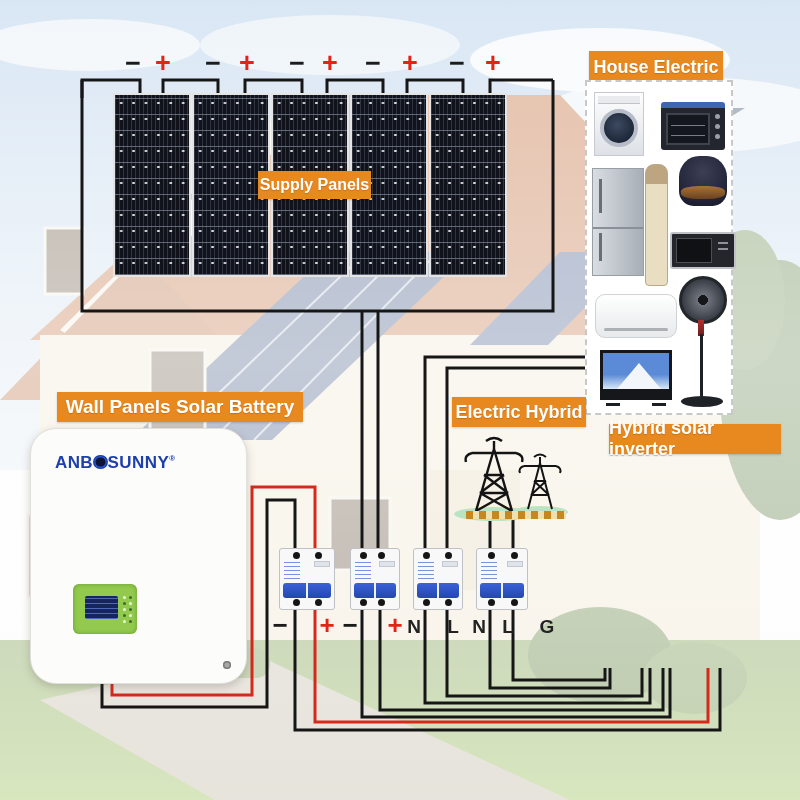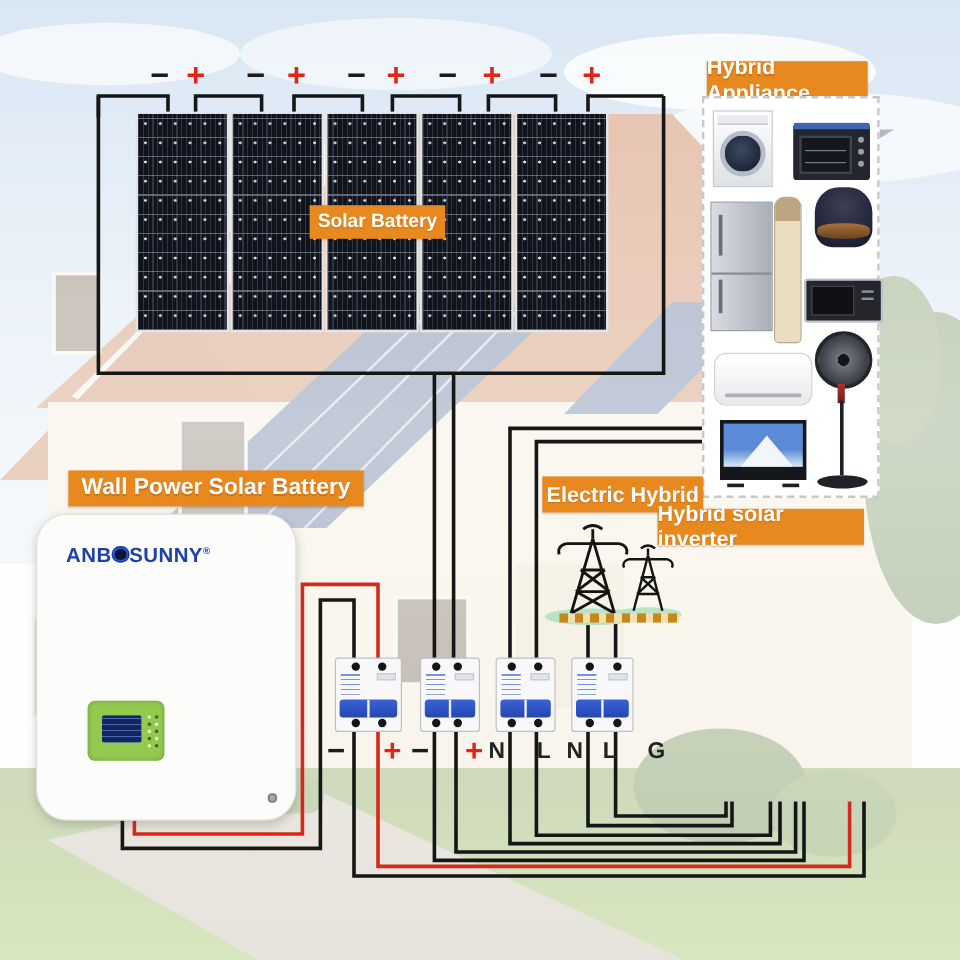--- a/index.html
+++ b/index.html
@@ -223,23 +223,23 @@
   <span class="sign pos" style="left:163px">+</span>
   <span class="sign neg" style="left:213px">−</span>
   <span class="sign pos" style="left:247px">+</span>
   <span class="sign neg" style="left:297px">−</span>
   <span class="sign pos" style="left:330px">+</span>
   <span class="sign neg" style="left:373px">−</span>
   <span class="sign pos" style="left:410px">+</span>
   <span class="sign neg" style="left:457px">−</span>
   <span class="sign pos" style="left:493px">+</span>
 
-  <div class="plate" style="left:258px;top:171px;width:113px;height:28px;font-size:16px">Solar Battery</div>
-
-  <div class="plate" style="left:589px;top:51px;width:134px;height:32px;font-size:18px">Hybrid Appliance</div>
+  <div class="plate" style="left:258px;top:171px;width:113px;height:28px;font-size:16px">Supply Panels</div>
+
+  <div class="plate" style="left:589px;top:51px;width:134px;height:32px;font-size:18px">House Electric</div>
   <div class="abs" id="app-box">
     <div class="appl washer" style="left:7px;top:10px;width:48px;height:62px">
       <div class="strip"></div>
       <div class="door"></div>
     </div>
     <div class="appl oven" style="left:74px;top:20px;width:64px;height:42px">
       <div class="win">
           <i style="top:10px"></i>
           <i style="top:20px"></i>
         </div>
@@ -289,21 +289,21 @@
       <path d="M44,14 L26,76 M44,14 L62,76 M30,58 L58,58 M34,40 L54,40 M34,40 L58,58 M54,40 L30,58 M30,58 L62,76 M58,58 L26,76"></path>
       <path d="M22,18 H66 M22,18 q-8,2 -6,9 M66,18 q8,2 6,9 M44,6 L44,14 M36,6 q8,-6 16,0"></path>
     </g>
     <g stroke="#141414" stroke-width="2" fill="none">
       <path d="M90,28 L78,74 M90,28 L102,74 M81,60 L99,60 M84,46 L96,46 M84,46 L99,60 M96,46 L81,60"></path>
       <path d="M74,31 H106 M74,31 q-6,2 -4,7 M106,31 q6,2 4,7 M90,22 L90,28 M84,22 q6,-5 12,0"></path>
     </g>
   </svg>
   <div class="abs" id="grid-bar"></div>
 
-  <div class="plate" style="left:57px;top:392px;width:246px;height:30px;font-size:19px">Wall Power Solar Battery</div>
+  <div class="plate" style="left:57px;top:392px;width:246px;height:30px;font-size:19px">Wall Panels Solar Battery</div>
   <div class="abs" id="battery">
     <div class="brand"><span>ANB</span><span class="o-disc" style="box-shadow:inset 0 0 0 1.5px #2b57d8,0 0 0 1px #1d3fae"></span><span>SUNNY</span><sup>®</sup></div>
     <div id="bat-screen">
       <div id="bat-lcd"></div>
       <span class="led" style="left:50px;top:12px;background:#e9f6da"></span>
       <span class="led" style="left:56px;top:12px;background:#3a6b2a"></span>
       <span class="led" style="left:50px;top:18px;background:#3a6b2a"></span>
       <span class="led" style="left:56px;top:18px;background:#e9f6da"></span>
       <span class="led" style="left:50px;top:24px;background:#e9f6da"></span>
       <span class="led" style="left:56px;top:24px;background:#3a6b2a"></span>
@@ -357,15 +357,15 @@
   <span class="blabel neg" style="left:280px">−</span>
   <span class="blabel pos" style="left:327px">+</span>
   <span class="blabel neg" style="left:350px">−</span>
   <span class="blabel pos" style="left:395px">+</span>
   <span class="blabel letter" style="left:414px">N</span>
   <span class="blabel letter" style="left:453px">L</span>
   <span class="blabel letter" style="left:479px">N</span>
   <span class="blabel letter" style="left:508px">L</span>
   <span class="blabel letter" style="left:547px">G</span>
 
-  <div class="plate" style="left:548px;top:424px;width:172px;height:30px;font-size:18px">Hybrid solar inverter</div>
+  <div class="plate" style="left:609px;top:424px;width:172px;height:30px;font-size:18px">Hybrid solar inverter</div>
 
 </div>
 
 </body></html>

